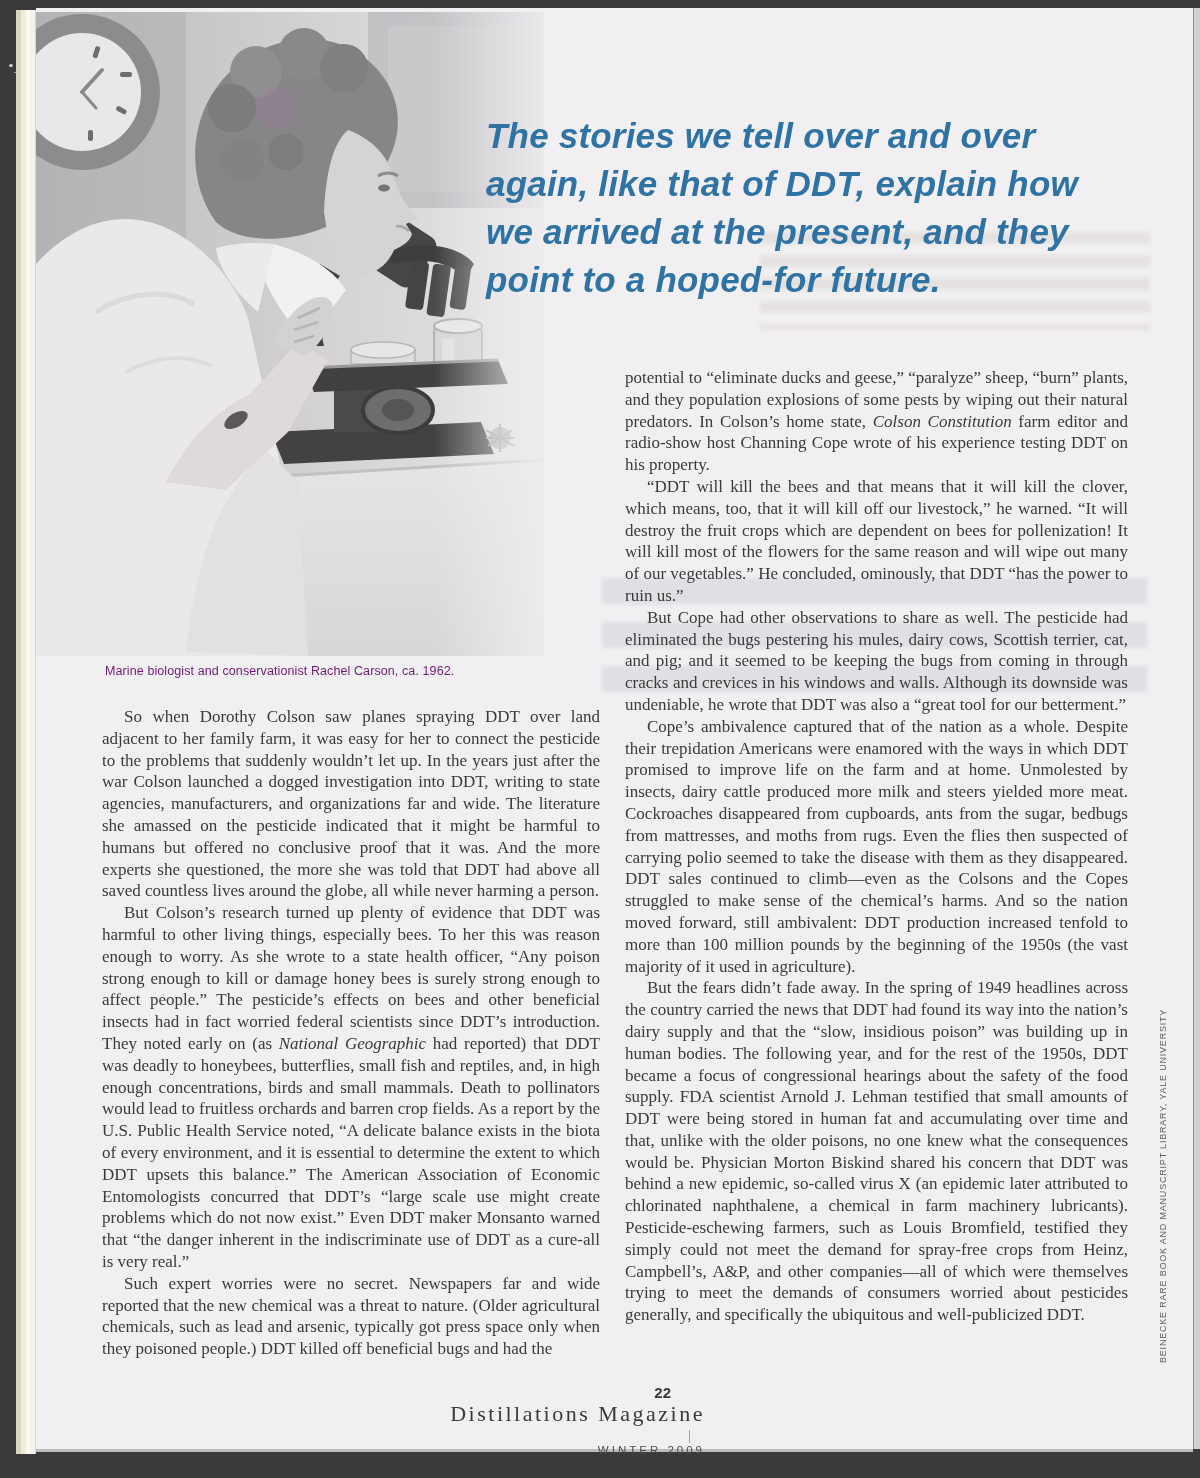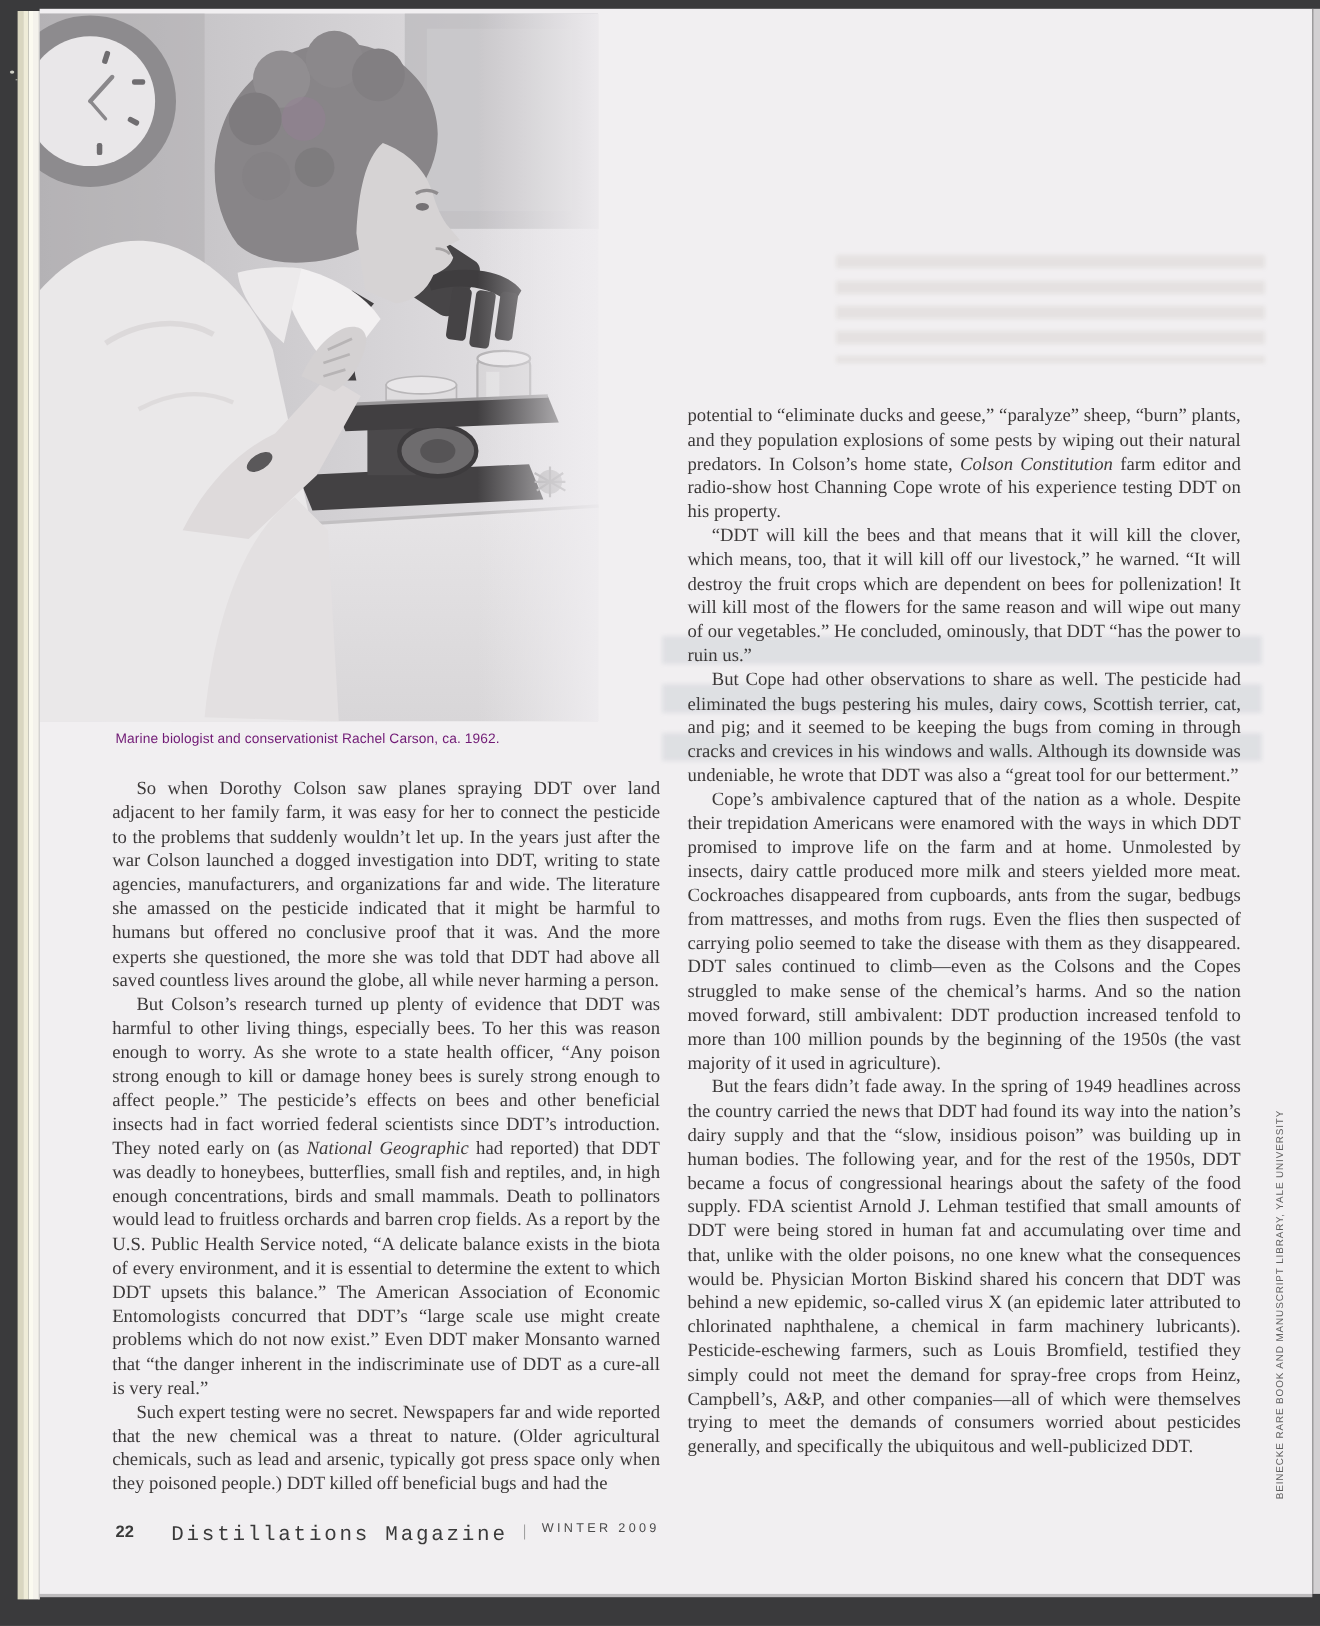--- a/index.html
+++ b/index.html
@@ -59,25 +59,25 @@
     font-size:17px; line-height:21.8px; color:#3c3939;
   }
   .col-left  { left:66px;  top:698px; width:498px; }
   .col-right { left:589px; top:359px; width:503px; }
   .para { margin:0; }
   .para.indent { text-indent:22px; }
   .para em { font-style:italic; }
 
   .footer {
     position:absolute; left:69px; top:1376px; width:600px;
-    display:flex; align-items:flex-start;
-    font-family:"Liberation Serif", serif; color:#3a3a3a;
+    display:flex; align-items:flex-end;
+    font-family:"Liberation Serif", serif; color:#3a3a3a;flex-direction:column;
   }
   .footer .num { font-family:"Liberation Sans", sans-serif; font-weight:bold; font-size:15px; margin-right:34px; }
-  .footer .mag { font-size:19px; letter-spacing:2.5px;font-family:Liberation Mono, monospace; }
+  .footer .mag { font-size:22px; letter-spacing:2.5px; }
   .footer .bar { margin:0 14px; color:#8a8a8a; font-size:15px; }
   .footer .issue { font-family:"Liberation Sans", sans-serif; font-size:11.5px; letter-spacing:3px; color:#4c4c4c; }
 
   .credit {
     position:absolute; left:1122px; top:1030px; height:325px;
     writing-mode:vertical-rl; transform:rotate(180deg);
     font-family:"Liberation Sans", sans-serif;
     font-size:9px; letter-spacing:0.8px; color:#5f5f5f; white-space:nowrap;
   }
 </style>
@@ -212,27 +212,31 @@
           <path d="M 450,418 L 478,434 M 452,434 L 476,418 M 464,412 L 464,440 M 450,426 L 478,426" stroke="#9f9d9f" stroke-width="2"></path>
         </g>
 
         <rect x="398" y="0" width="110" height="644" fill="url(#fadeR)"></rect>
       </svg>
     </figure>
 
     <div class="ghost ghost-a"></div>
     <div class="ghost ghost-b"></div>
 
+    <div class="pullquote">The stories we tell over and over
+again, like that of DDT, explain how
+we arrived at the present, and they
+point to a hoped-for future.</div>
 
     <div class="caption">Marine biologist and conservationist Rachel Carson, ca. 1962.</div>
 
     <div class="col col-left">
         <p class="para indent"><span>So when Dorothy Colson saw planes spraying DDT over land adjacent to her family farm, it was easy for her to connect the pesticide to the problems that suddenly wouldn’t let up. In the years just after the war Colson launched a dogged investigation into DDT, writing to state agencies, manufacturers, and organizations far and wide. The literature she amassed on the pesticide indicated that it might be harmful to humans but offered no conclusive proof that it was. And the more experts she questioned, the more she was told that DDT had above all saved countless lives around the globe, all while never harming a person.</span></p>
         <p class="para indent"><span>But Colson’s research turned up plenty of evidence that DDT was harmful to other living things, especially bees. To her this was reason enough to worry. As she wrote to a state health officer, “Any poison strong enough to kill or damage honey bees is surely strong enough to affect people.” The pesticide’s effects on bees and other beneficial insects had in fact worried federal scientists since DDT’s introduction. They noted early on (as </span><em>National Geographic</em><span> had reported) that DDT was deadly to honeybees, butterflies, small fish and reptiles, and, in high enough concentrations, birds and small mammals. Death to pollinators would lead to fruitless orchards and barren crop fields. As a report by the U.S. Public Health Service noted, “A delicate balance exists in the biota of every environment, and it is essential to determine the extent to which DDT upsets this balance.” The American Association of Economic Entomologists concurred that DDT’s “large scale use might create problems which do not now exist.” Even DDT maker Monsanto warned that “the danger inherent in the indiscriminate use of DDT as a cure-all is very real.”</span></p>
-        <p class="para indent"><span>Such expert testing were no secret. Newspapers far and wide reported that the new chemical was a threat to nature. (Older agricultural chemicals, such as lead and arsenic, typically got press space only when they poisoned people.) DDT killed off beneficial bugs and had the</span></p>
+        <p class="para indent"><span>Such expert worries were no secret. Newspapers far and wide reported that the new chemical was a threat to nature. (Older agricultural chemicals, such as lead and arsenic, typically got press space only when they poisoned people.) DDT killed off beneficial bugs and had the</span></p>
       </div>
     <div class="col col-right">
         <p class="para"><span>potential to “eliminate ducks and geese,” “paralyze” sheep, “burn” plants, and they population explosions of some pests by wiping out their natural predators. In Colson’s home state, </span><em>Colson Constitution</em><span> farm editor and radio-show host Channing Cope wrote of his experience testing DDT on his property.</span></p>
         <p class="para indent"><span>“DDT will kill the bees and that means that it will kill the clover, which means, too, that it will kill off our livestock,” he warned. “It will destroy the fruit crops which are dependent on bees for pollenization! It will kill most of the flowers for the same reason and will wipe out many of our vegetables.” He concluded, ominously, that DDT “has the power to ruin us.”</span></p>
         <p class="para indent"><span>But Cope had other observations to share as well. The pesticide had eliminated the bugs pestering his mules, dairy cows, Scottish terrier, cat, and pig; and it seemed to be keeping the bugs from coming in through cracks and crevices in his windows and walls. Although its downside was undeniable, he wrote that DDT was also a “great tool for our betterment.”</span></p>
         <p class="para indent"><span>Cope’s ambivalence captured that of the nation as a whole. Despite their trepidation Americans were enamored with the ways in which DDT promised to improve life on the farm and at home. Unmolested by insects, dairy cattle produced more milk and steers yielded more meat. Cockroaches disappeared from cupboards, ants from the sugar, bedbugs from mattresses, and moths from rugs. Even the flies then suspected of carrying polio seemed to take the disease with them as they disappeared. DDT sales continued to climb—even as the Colsons and the Copes struggled to make sense of the chemical’s harms. And so the nation moved forward, still ambivalent: DDT production increased tenfold to more than 100 million pounds by the beginning of the 1950s (the vast majority of it used in agriculture).</span></p>
         <p class="para indent"><span>But the fears didn’t fade away. In the spring of 1949 headlines across the country carried the news that DDT had found its way into the nation’s dairy supply and that the “slow, insidious poison” was building up in human bodies. The following year, and for the rest of the 1950s, DDT became a focus of congressional hearings about the safety of the food supply. FDA scientist Arnold J. Lehman testified that small amounts of DDT were being stored in human fat and accumulating over time and that, unlike with the older poisons, no one knew what the consequences would be. Physician Morton Biskind shared his concern that DDT was behind a new epidemic, so-called virus X (an epidemic later attributed to chlorinated naphthalene, a chemical in farm machinery lubricants). Pesticide-eschewing farmers, such as Louis Bromfield, testified they simply could not meet the demand for spray-free crops from Heinz, Campbell’s, A&amp;P, and other companies—all of which were themselves trying to meet the demands of consumers worried about pesticides generally, and specifically the ubiquitous and well-publicized DDT.</span></p>
       </div>
 
     <div class="footer">

